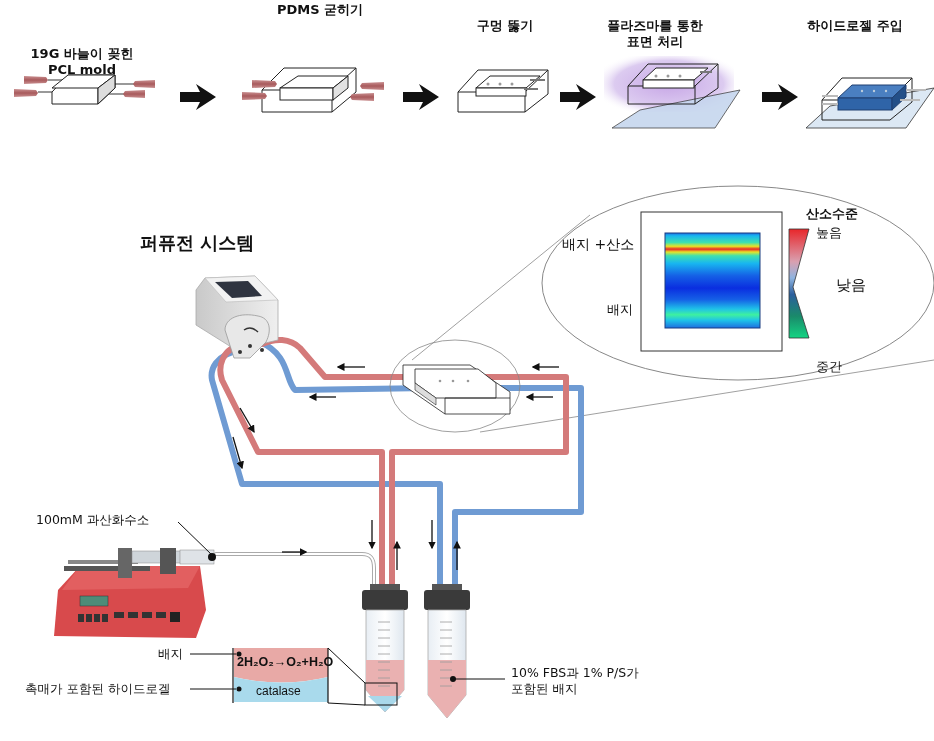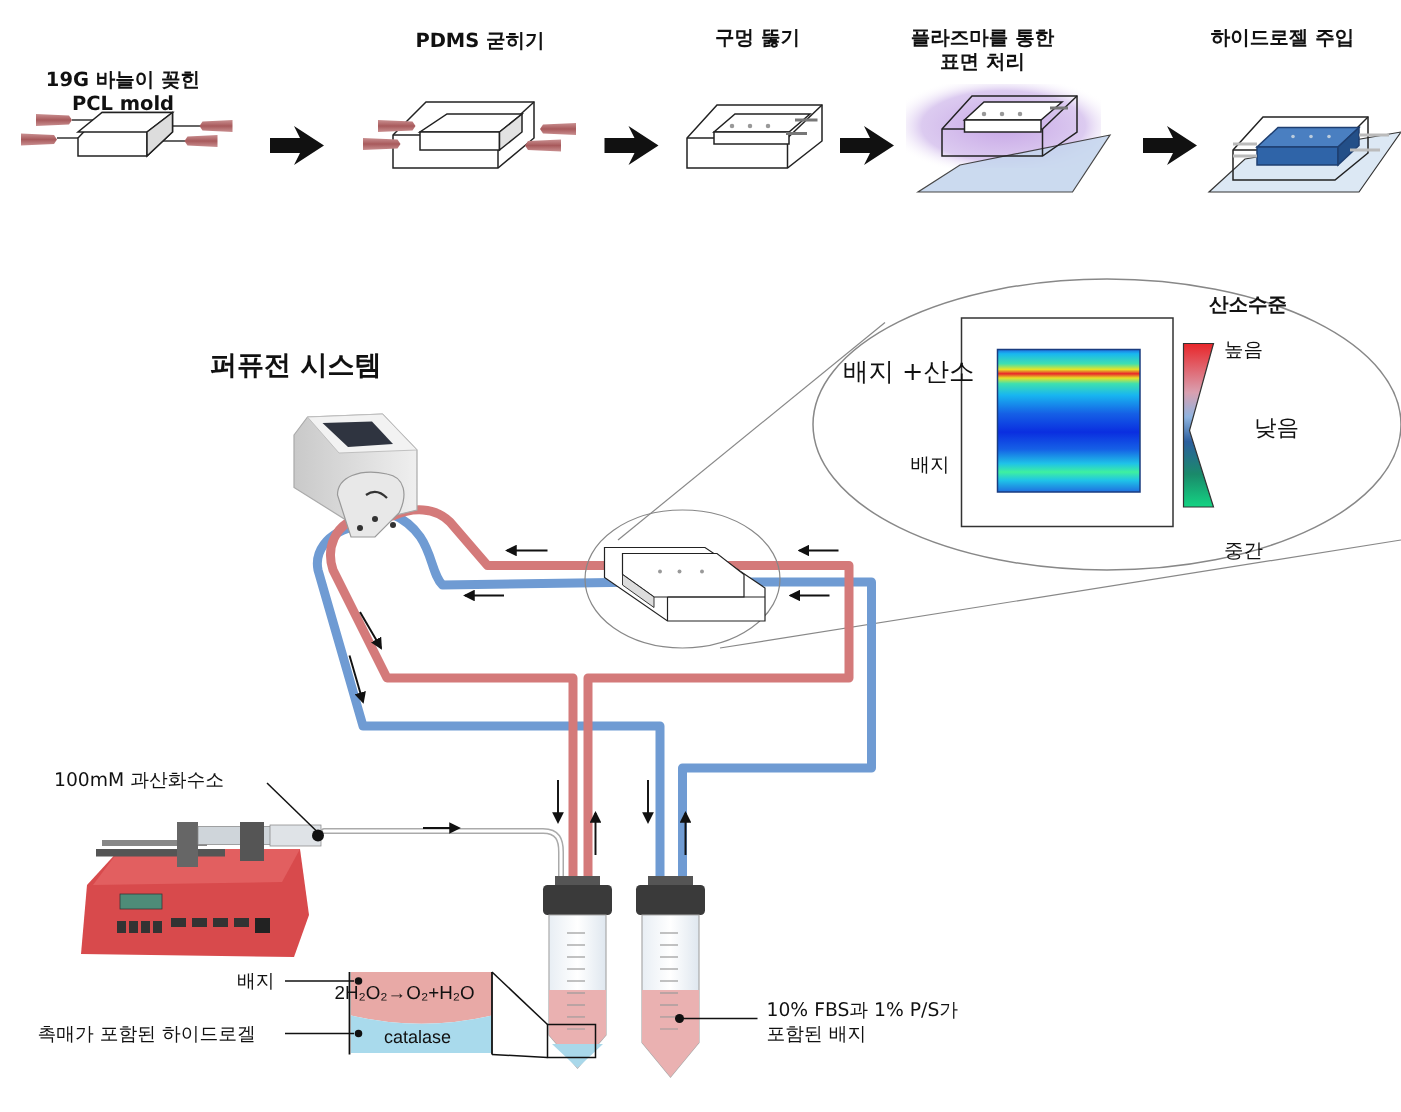--- a/index.html
+++ b/index.html
@@ -9,21 +9,21 @@
   .big-title{position:absolute;font-weight:bold;font-size:18px;white-space:nowrap;}
   svg{position:absolute;left:0;top:0;}
 </style>
 </head>
 <body>
 
 <div class="step-title" style="left:22px;top:22px;width:120px;margin-top:24px;">
   <div>19G 바늘이 꽂힌</div>
   <div>PCL mold</div>
 </div>
-<div class="step-title" style="left:265px;top:20px;width:110px;">
+<div class="step-title" style="left:265px;top:2px;width:110px;">
   <div>PDMS 굳히기</div>
 </div>
 <div class="step-title" style="left:455px;top:18px;width:100px;">
   <div>구멍 뚫기</div>
 </div>
 <div class="step-title" style="left:590px;top:18px;width:130px;">
   <div>플라즈마를 통한</div>
   <div>표면 처리</div>
 </div>
 <div class="step-title" style="left:790px;top:18px;width:130px;">
@@ -296,30 +296,30 @@
     <line x1="328" y1="703" x2="365" y2="705" stroke="#111" stroke-width="1"></line>
     <circle cx="239" cy="654" r="2.5" fill="#111"></circle>
     <line x1="190" y1="654" x2="236" y2="654" stroke="#111" stroke-width="1"></line>
     <circle cx="239" cy="689" r="2.5" fill="#111"></circle>
     <line x1="190" y1="689" x2="236" y2="689" stroke="#111" stroke-width="1"></line>
   </g>
 </svg>
 
 <div class="big-title" style="left:140px;top:231px;">퍼퓨전 시스템</div>
 
-<div class="label" style="left:562px;top:236px;font-size:17px;">배지 +산소</div>
+<div class="label" style="left:562px;top:236px;font-size:14px;">배지 +산소</div>
 <div class="label" style="left:607px;top:301px;font-size:13px;">배지</div>
-<div class="label" style="left:806px;top:194px;font-weight:bold;font-size:13px;">산소수준</div>
+<div class="label" style="left:806px;top:205px;font-weight:bold;font-size:13px;">산소수준</div>
 <div class="label" style="left:816px;top:224px;font-size:13px;">높음</div>
 <div class="label" style="left:836px;top:276px;font-size:15px;">낮음</div>
 <div class="label" style="left:816px;top:330px;font-size:13px;margin-top:28px;">중간</div>
 
 <div class="label" style="left:36px;top:512px;text-align:center;">100mM 과산화수소</div>
 
 <div class="label" style="left:158px;top:646px;">배지</div>
 <div class="label" style="left:25px;top:681px;">촉매가 포함된 하이드로겔</div>
-<div class="label" style="left:223px;top:655px;font-family:'Liberation Sans',sans-serif;font-size:12.5px;">2H₂O₂→O₂+H₂O</div>
+<div class="label" style="left:237px;top:655px;font-family:'Liberation Sans',sans-serif;font-size:12.5px;font-weight:bold;">2H₂O₂→O₂+H₂O</div>
 <div class="label" style="left:256px;top:684px;font-family:'Liberation Sans',sans-serif;font-size:12px;">catalase</div>
 
 <div class="label" style="left:511px;top:665px;line-height:16px;">
   <div>10% FBS과 1% P/S가</div>
   <div>포함된 배지</div>
 </div>
 
 </body></html>

